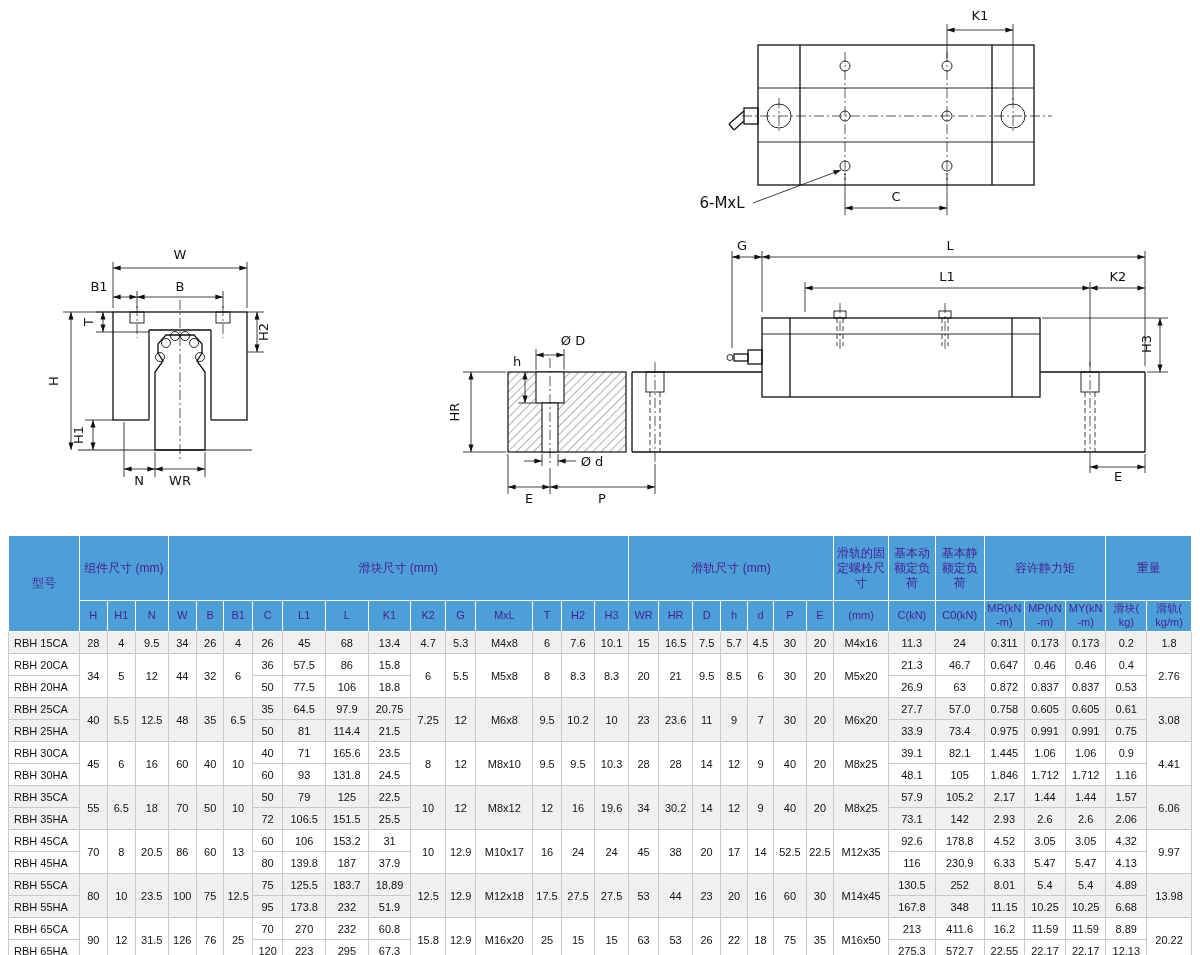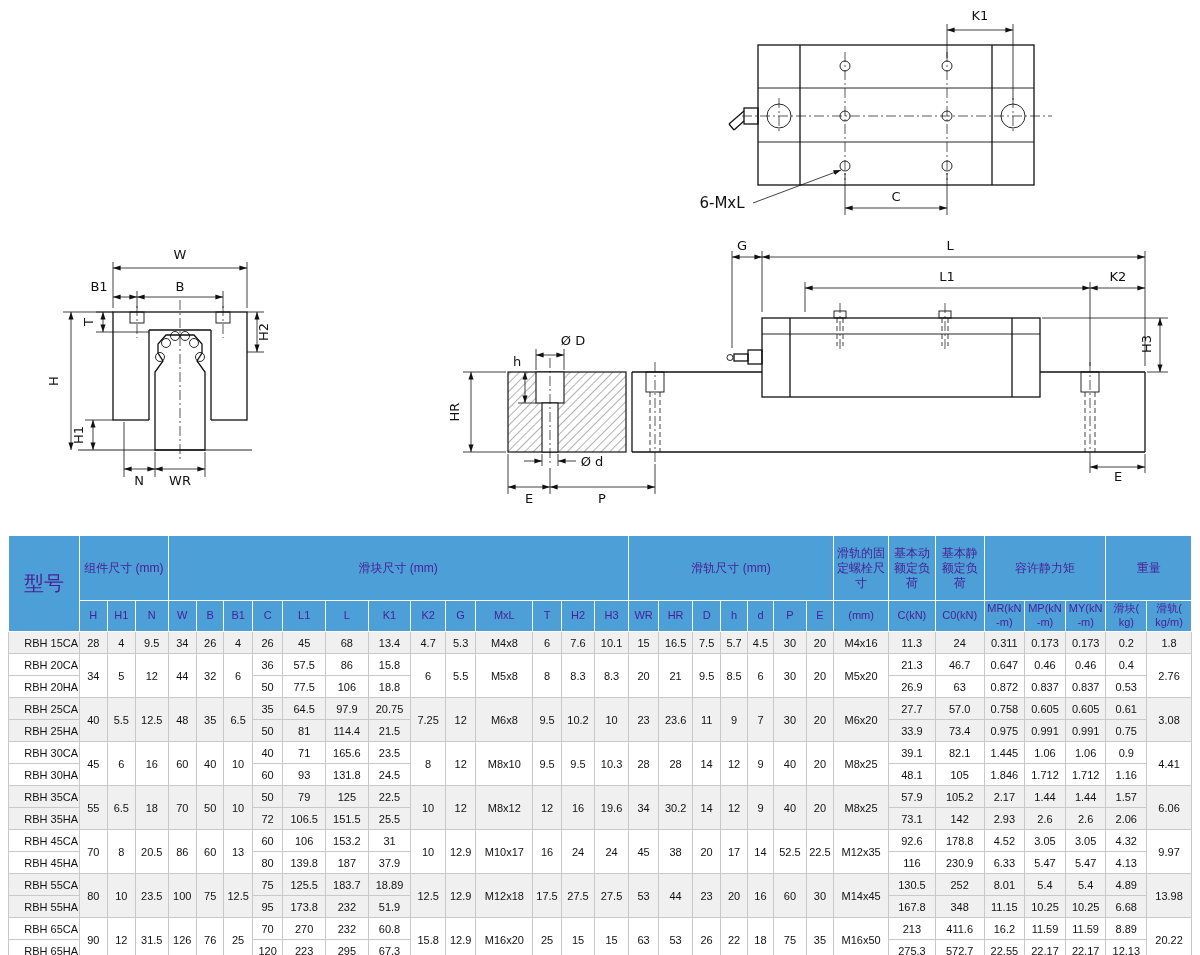--- a/index.html
+++ b/index.html
@@ -13,25 +13,25 @@
   .dim,.ext{stroke:#111;stroke-width:0.8;fill:none;}
   .cl{stroke:#111;stroke-width:0.7;stroke-dasharray:10 3 2 3;fill:none;}
   .hid{stroke:#111;stroke-width:0.8;stroke-dasharray:5 3;fill:none;}
   .hatched{fill:url(#hatch);stroke:#111;stroke-width:1.2;}
   .white{fill:#fff;stroke:#111;stroke-width:1.1;}
   .table-wrap{padding:0 8px;}
   table{border-collapse:collapse;table-layout:fixed;width:1184px;font-size:11px;}
   th{background:#4c9fd7;color:#4c1d95;font-weight:400;border:1px solid #fff;
      text-align:center;vertical-align:middle;padding:1px;line-height:1.25;font-size:12px;}
   tr.hrow1 th{height:62px;}
-  th.model-head{font-size:20px;}
+  th.model-head{font-size:12px;}
   th.sub{height:30px;font-size:11px;padding:0;white-space:pre-line;}
   td{border:1px solid #c9c9c9;text-align:center;vertical-align:middle;height:21px;
      padding:0 1px;background:#fff;overflow:hidden;}
-  td.model{text-align:right;padding-left:5px;}
+  td.model{text-align:left;padding-left:5px;}
   td.shade{background:#f0f0f0;}
 </style>
 </head>
 <body>
 
 <div class="diagram-area">
 <svg viewBox="0 0 1200 535" width="1200" height="535">
   <defs>
     <marker id="arr" viewBox="0 0 10 8" refX="9.5" refY="4" markerWidth="10" markerHeight="8" orient="auto-start-reverse">
       <path d="M0,0.8 L9.5,4 L0,7.2 Z" fill="#111"></path>

